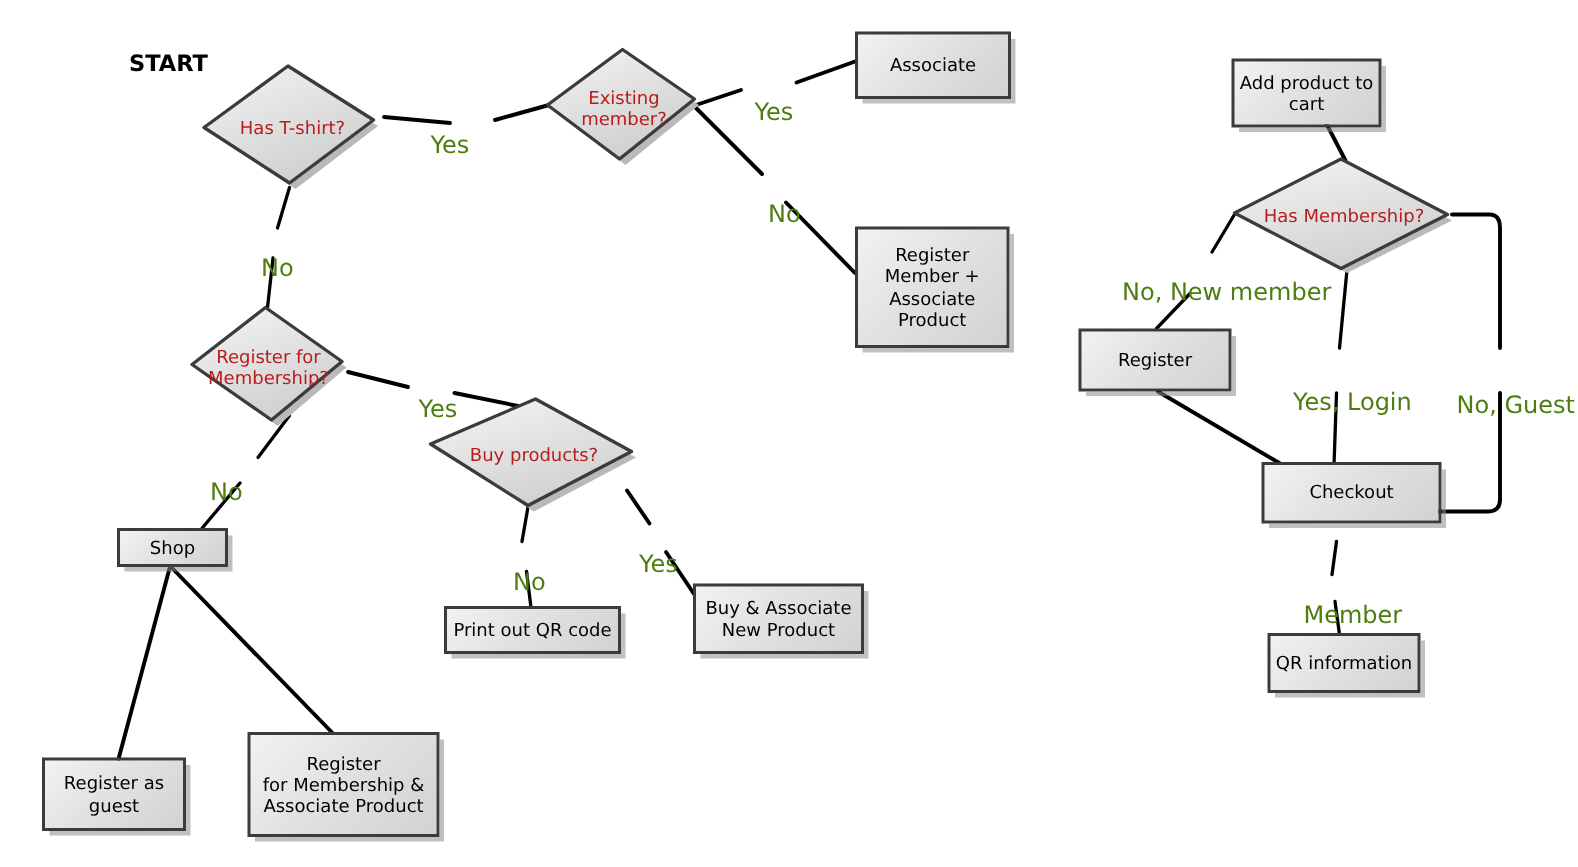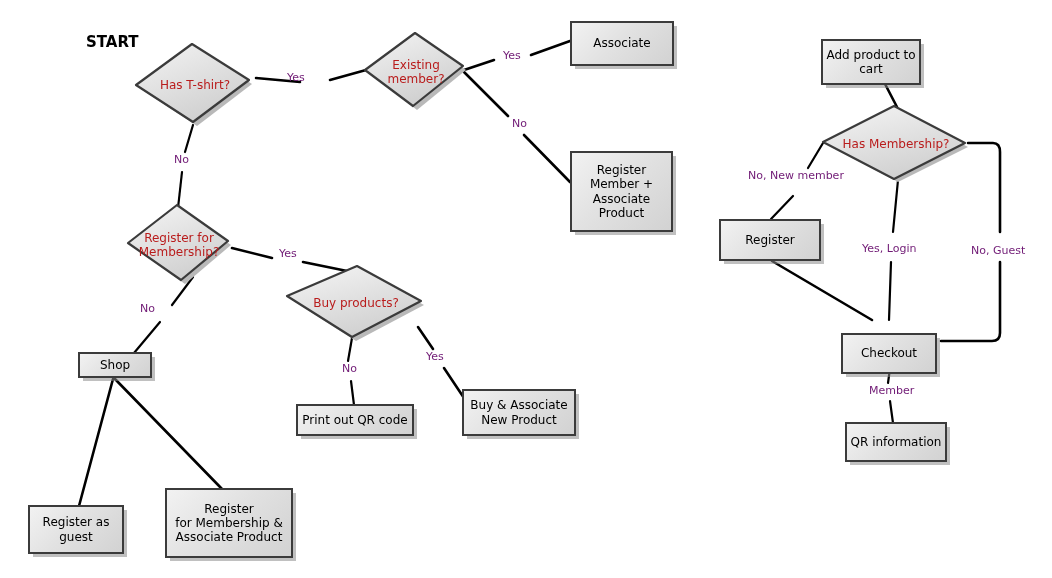--- a/index.html
+++ b/index.html
@@ -59,25 +59,26 @@
     justify-content: center;
     text-align: center;
     font-size: 12px;
     line-height: 1.18;
     color: #b91c1c;
     z-index: 2;
     pointer-events: none;
   }
   .edge-label {
     position: absolute;
-    font-size: 11px;
-    color: #701a75;
+    font-size: 16px;
+    color: #4d7c0f;
     background: transparent;
     white-space: nowrap;
     z-index: 6;
+    margin-top: 16px;
   }
   .start-label {
     position: absolute;
     font-size: 15px;
     font-weight: bold;
     color: #000;
     z-index: 6;
   }
 </style>
 </head>
@@ -235,21 +236,21 @@
       </linearGradient>
       <polygon points="3,37 74,74 145,38 74,1" fill="url(#g5)" stroke="#3b3b3b" stroke-width="2.2" stroke-linejoin="round"></polygon>
     </svg>
     <div class="diamond-label" style="padding-bottom:4px; padding-right:4px;">Has Membership?</div>
   </div>
 
   <div class="node box" style="left:719px; top:219px; width:102px; height:42px;">
     <span>Register</span>
   </div>
 
-  <div class="node box" style="left:841px; top:333px; width:96px; height:41px;">
+  <div class="node box" style="left:841px; top:308px; width:120px; height:41px;">
     <span>Checkout</span>
   </div>
 
   <div class="node box" style="left:845px; top:422px; width:102px; height:40px;">
     <span>QR information</span>
   </div>
 
   <div class="edge-label" style="left:287px; top:71px;">Yes</div>
   <div class="edge-label" style="left:174px; top:153px;">No</div>
   <div class="edge-label" style="left:503px; top:49px;">Yes</div>

